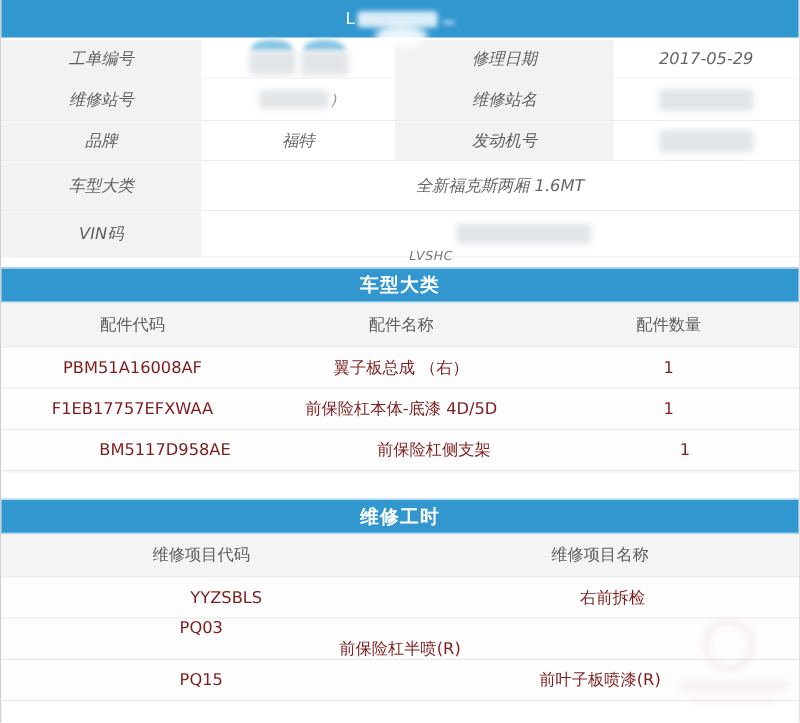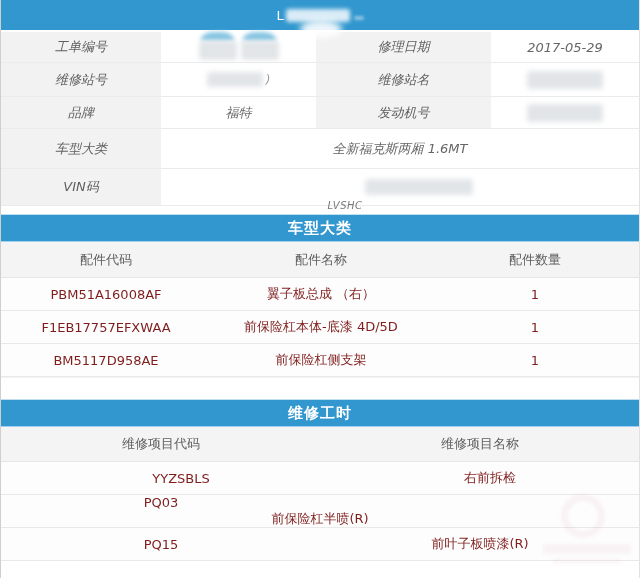--- a/index.html
+++ b/index.html
@@ -154,21 +154,21 @@
     <div class="t-row" style="height:33px;">
       <div class="cell mc1">PBM51A16008AF</div>
       <div class="cell mc2">翼子板总成 （右）</div>
       <div class="cell mc3">1</div>
     </div>
     <div class="t-row" style="height:33px;">
       <div class="cell mc1">F1EB17757EFXWAA</div>
       <div class="cell mc2">前保险杠本体-底漆 4D/5D</div>
       <div class="cell mc3">1</div>
     </div>
-    <div class="t-row" style="height:33px;">
+    <div class="t-row" style="height:33px;padding-left:26px;">
       <div class="cell mc1">BM5117D958AE</div>
       <div class="cell mc2">前保险杠侧支架</div>
       <div class="cell mc3">1</div>
     </div>
   </div>
 
   <div class="gap-b"></div>
 
   <div>
     <div class="section-bar">维修工时</div>

